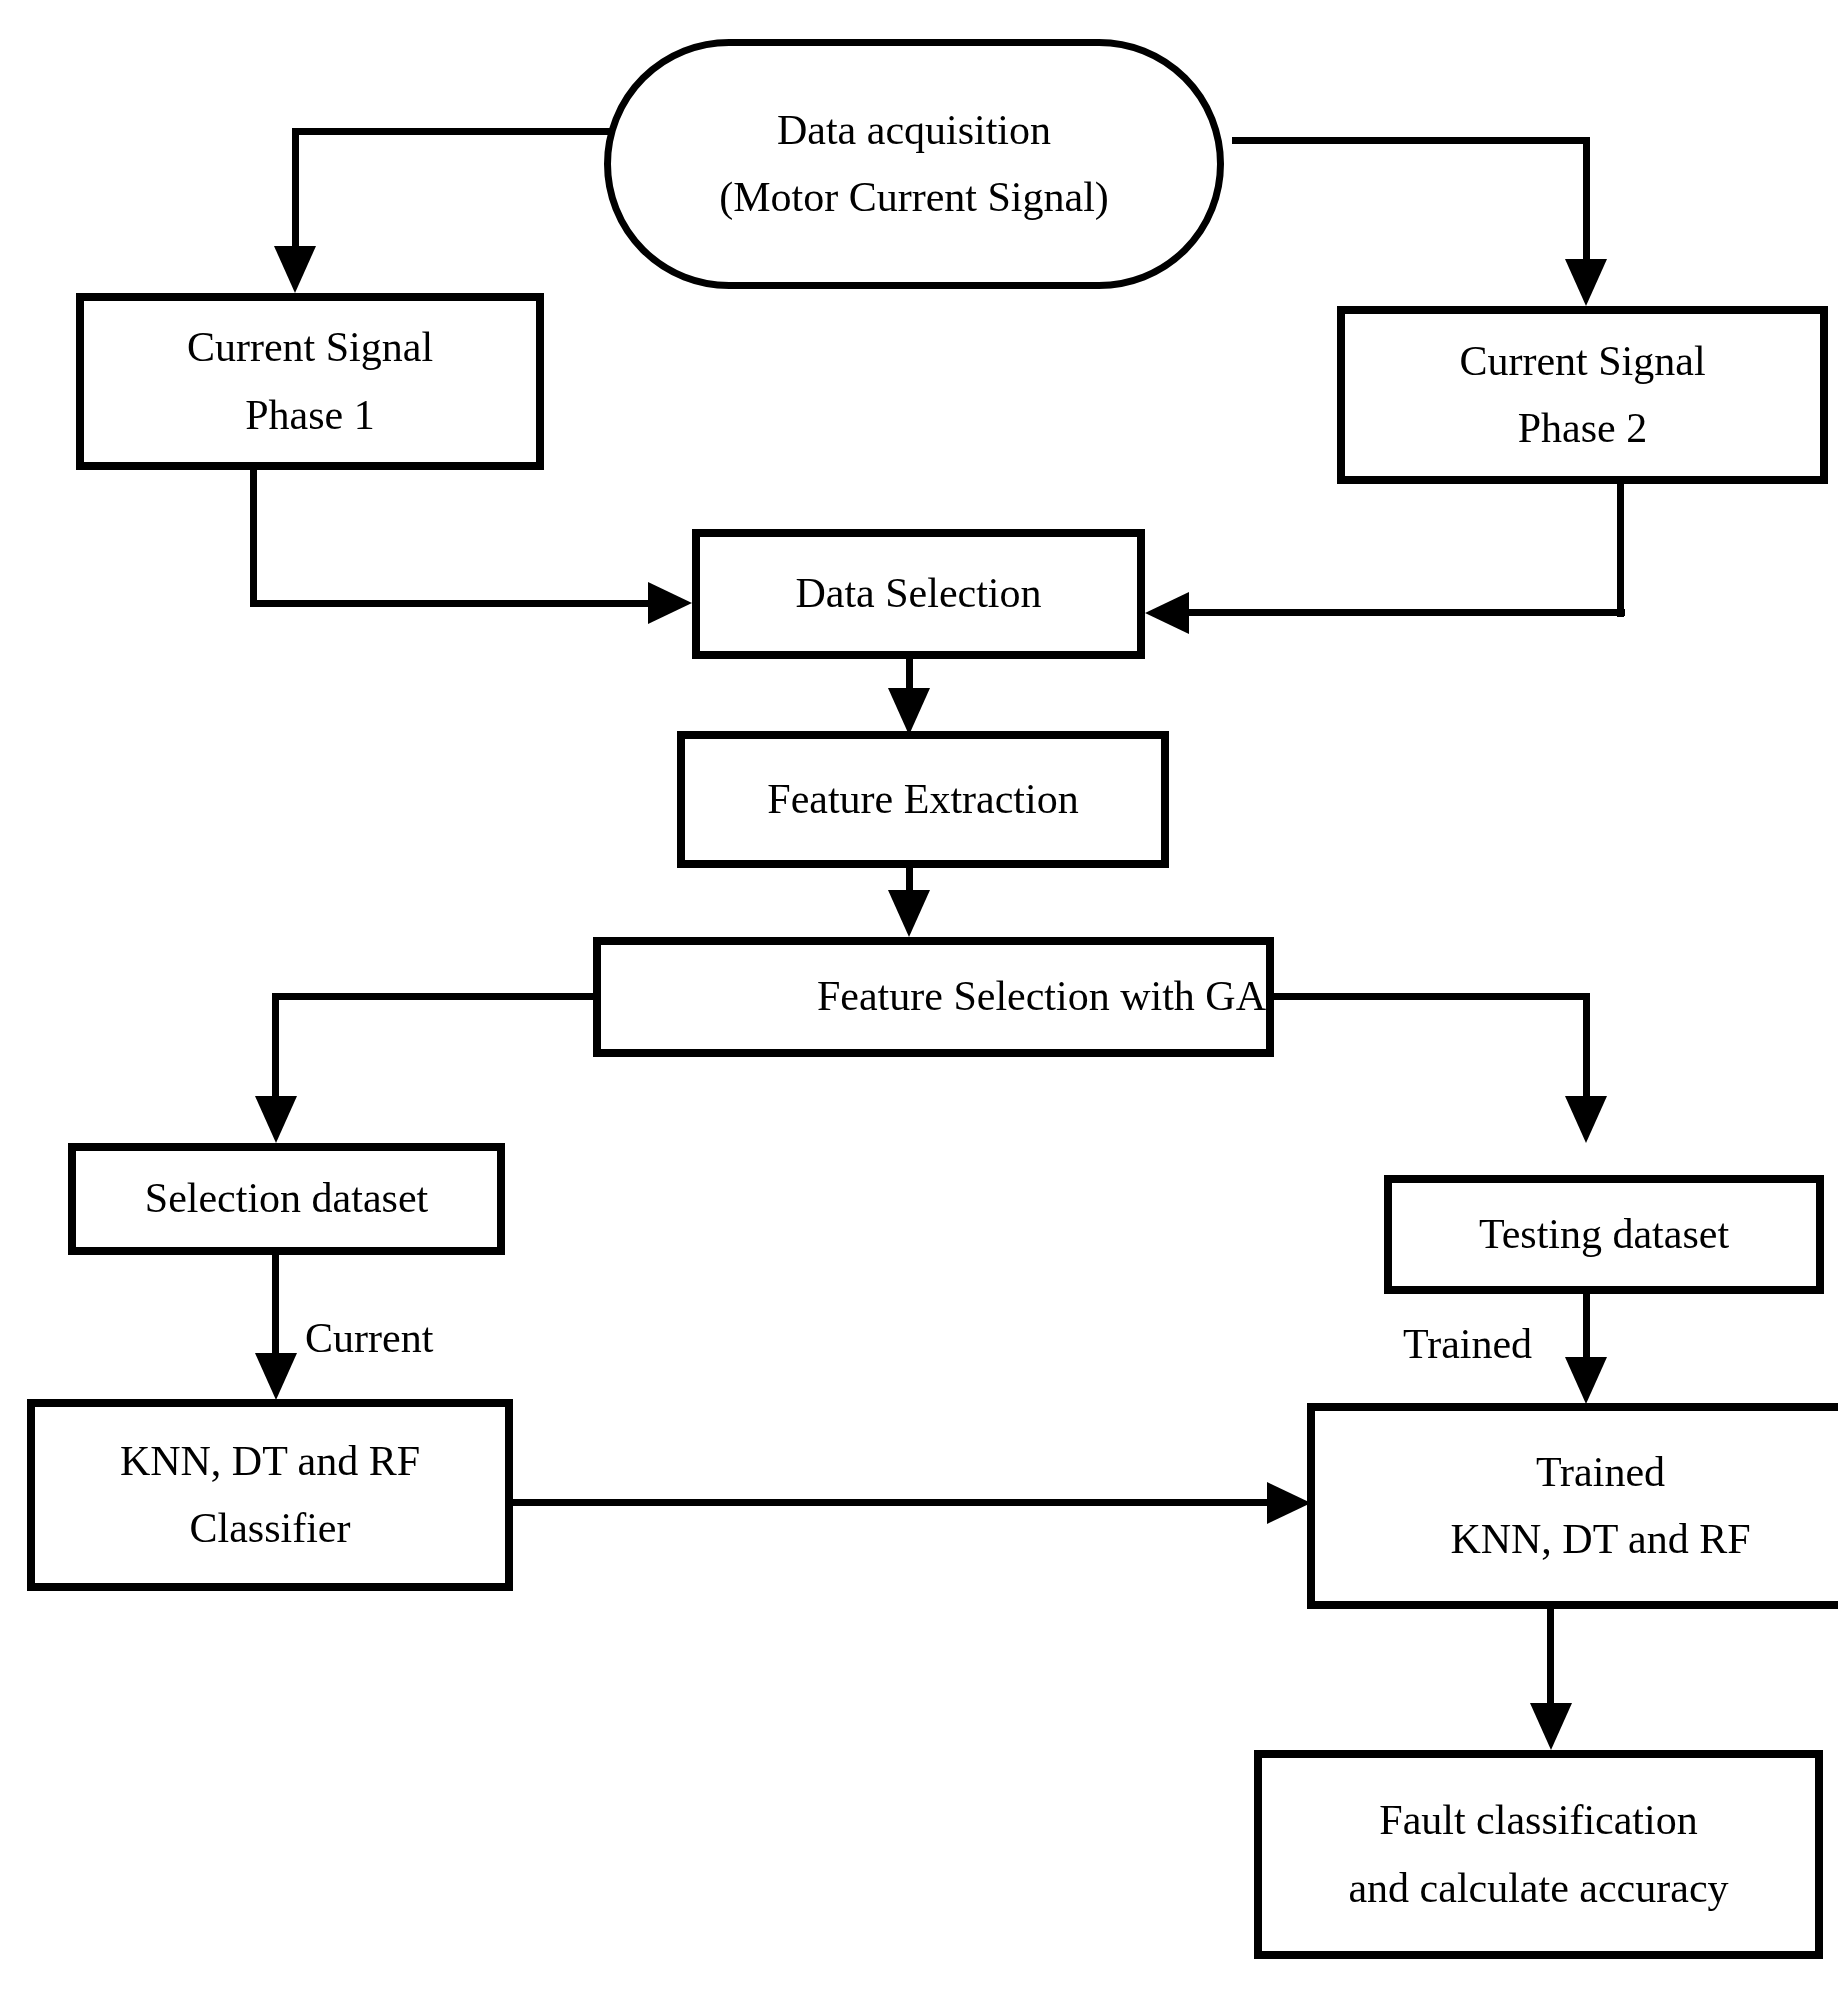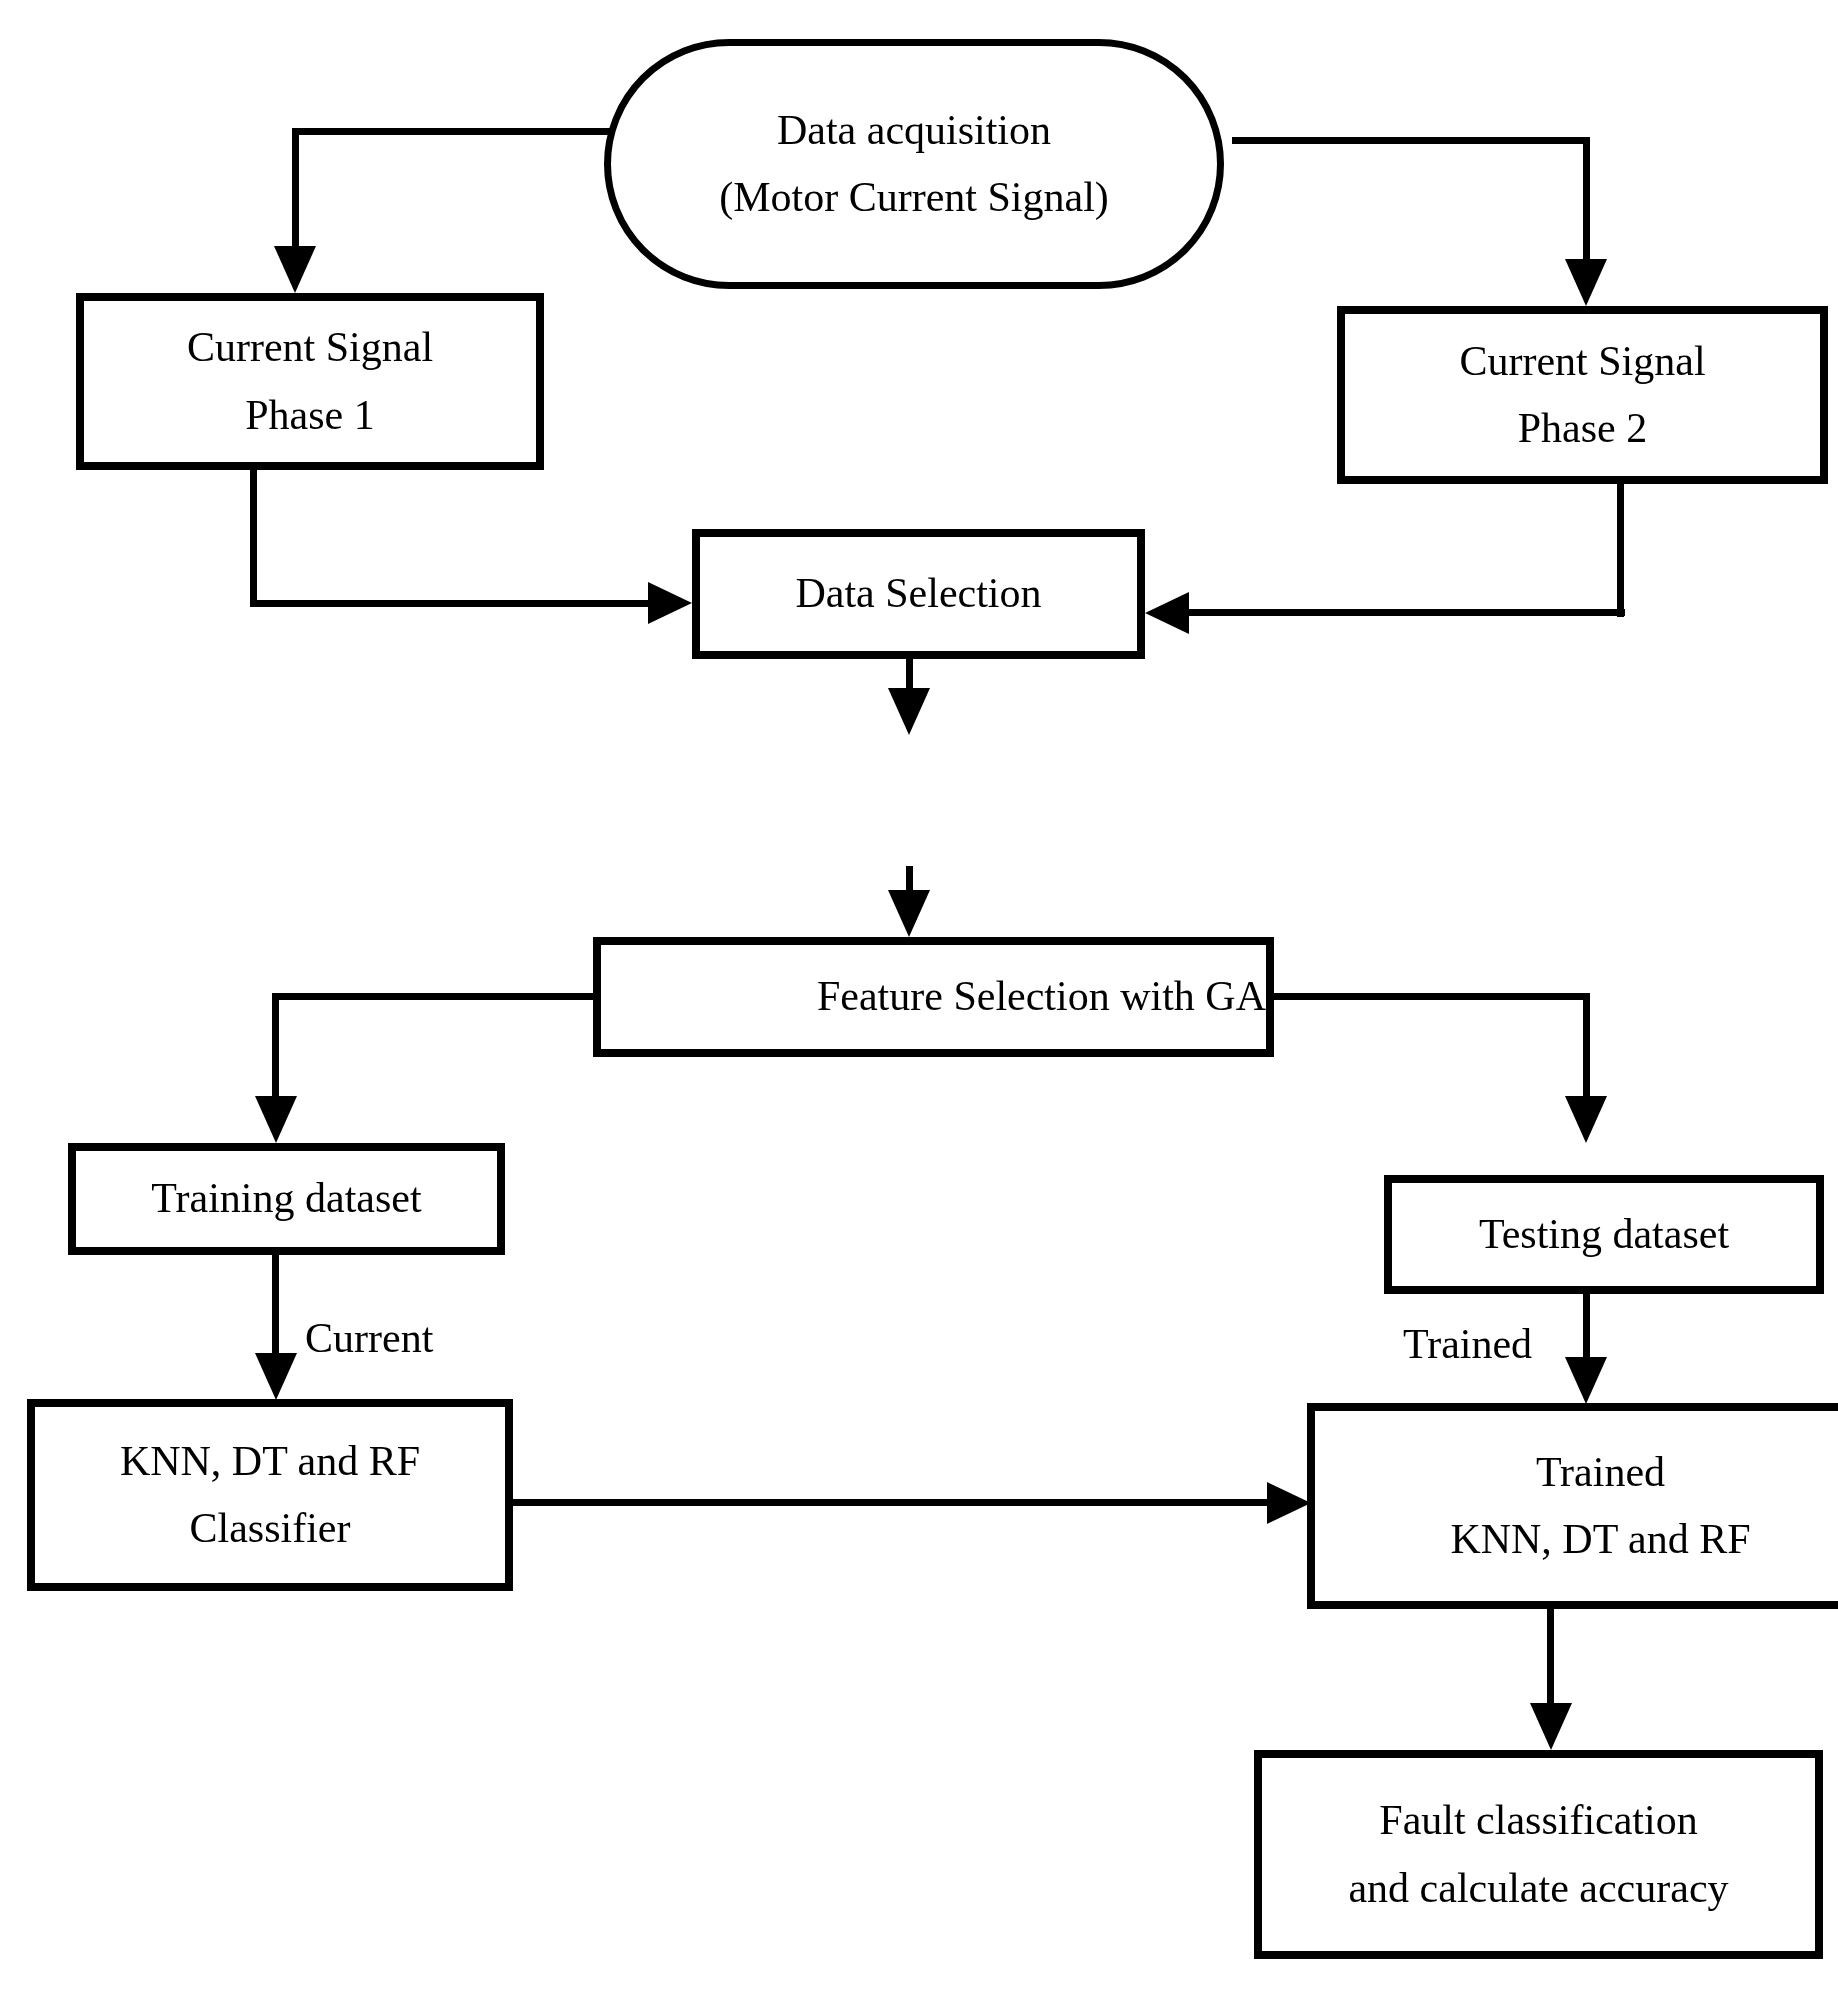--- a/index.html
+++ b/index.html
@@ -90,27 +90,30 @@
 
   <div class="node" style="left:1337px; top:306px; width:491px; height:178px;">
     <span>Current Signal</span>
     <span>Phase 2</span>
   </div>
 
   <div class="node" style="left:692px; top:529px; width:453px; height:130px;">
     <span>Data Selection</span>
   </div>
 
+  <div class="node" style="left:677px; top:731px; width:492px; height:137px;">
+    <span>Feature Extraction</span>
+  </div>
 
   <div class="node" style="left:593px; top:937px; width:681px; height:120px;align-items:flex-end;">
     <span>Feature Selection with GA</span>
   </div>
 
   <div class="node" style="left:68px; top:1143px; width:437px; height:112px;">
-    <span>Training dataset</span>
+    <span>Selection dataset</span>
   </div>
 
   <div class="node" style="left:1384px; top:1175px; width:440px; height:119px;">
     <span>Testing dataset</span>
   </div>
 
   <div class="node" style="left:27px; top:1399px; width:486px; height:192px;">
     <span>KNN, DT and RF</span>
     <span>Classifier</span>
   </div>

